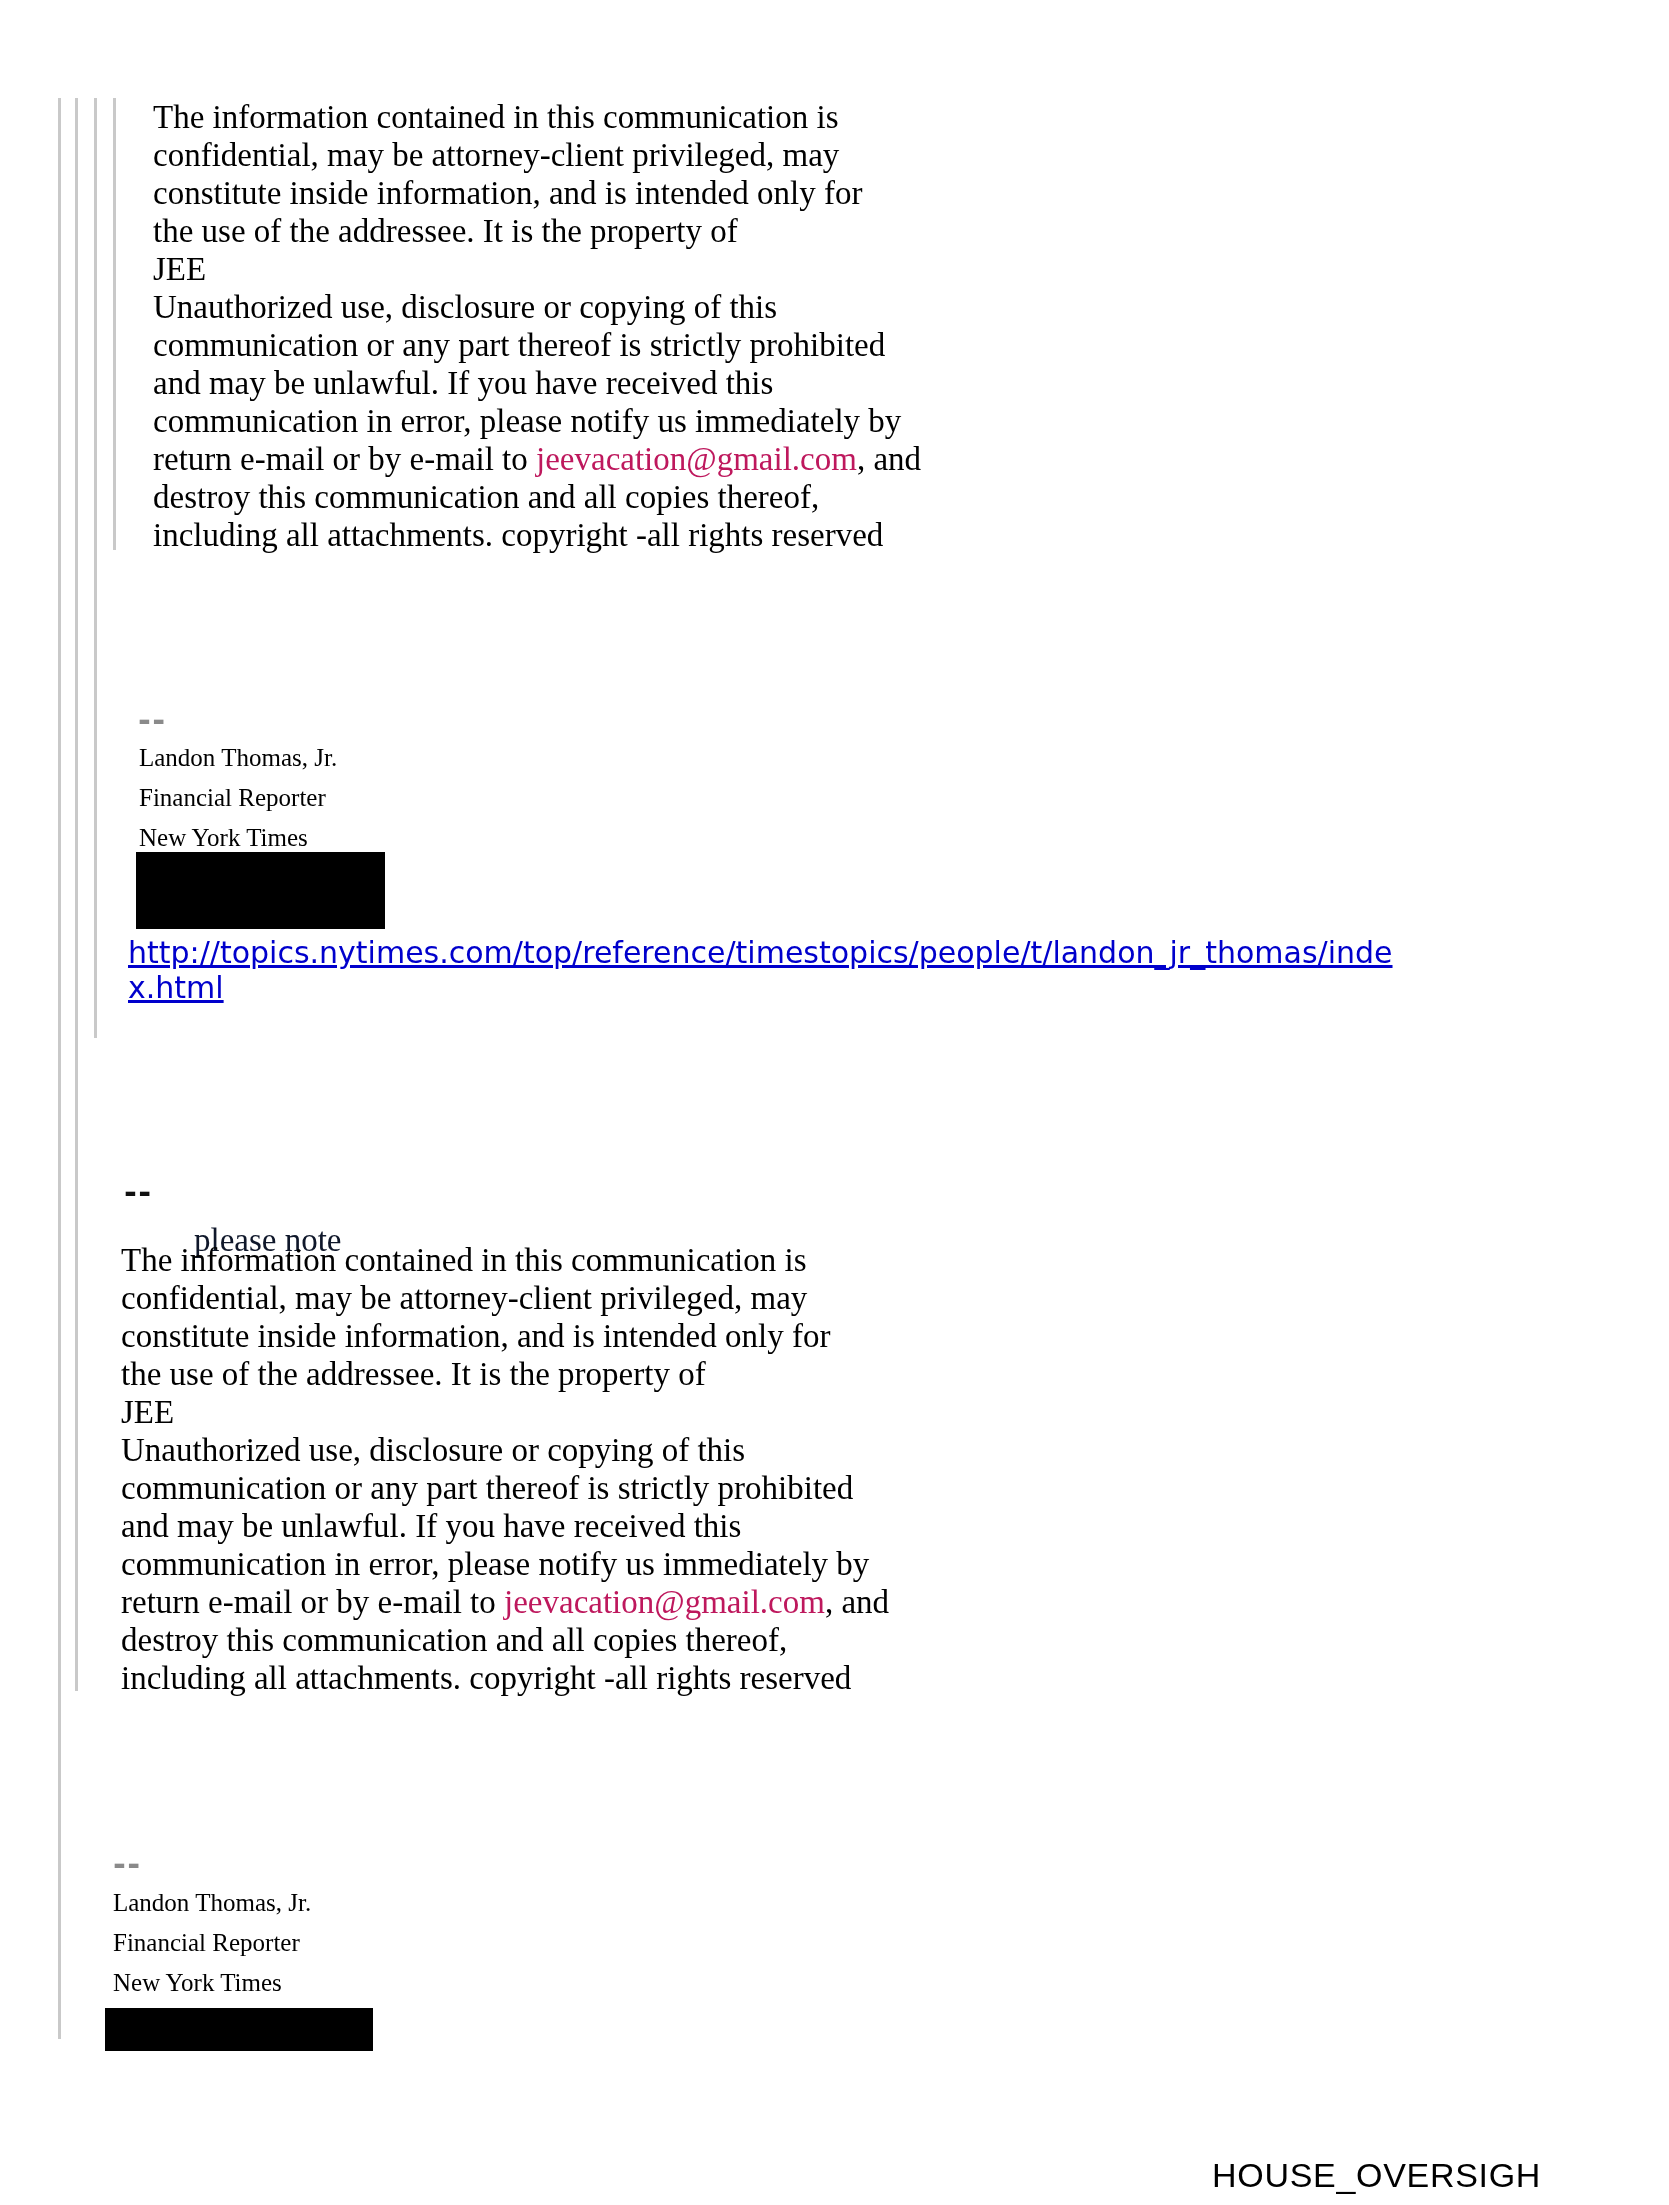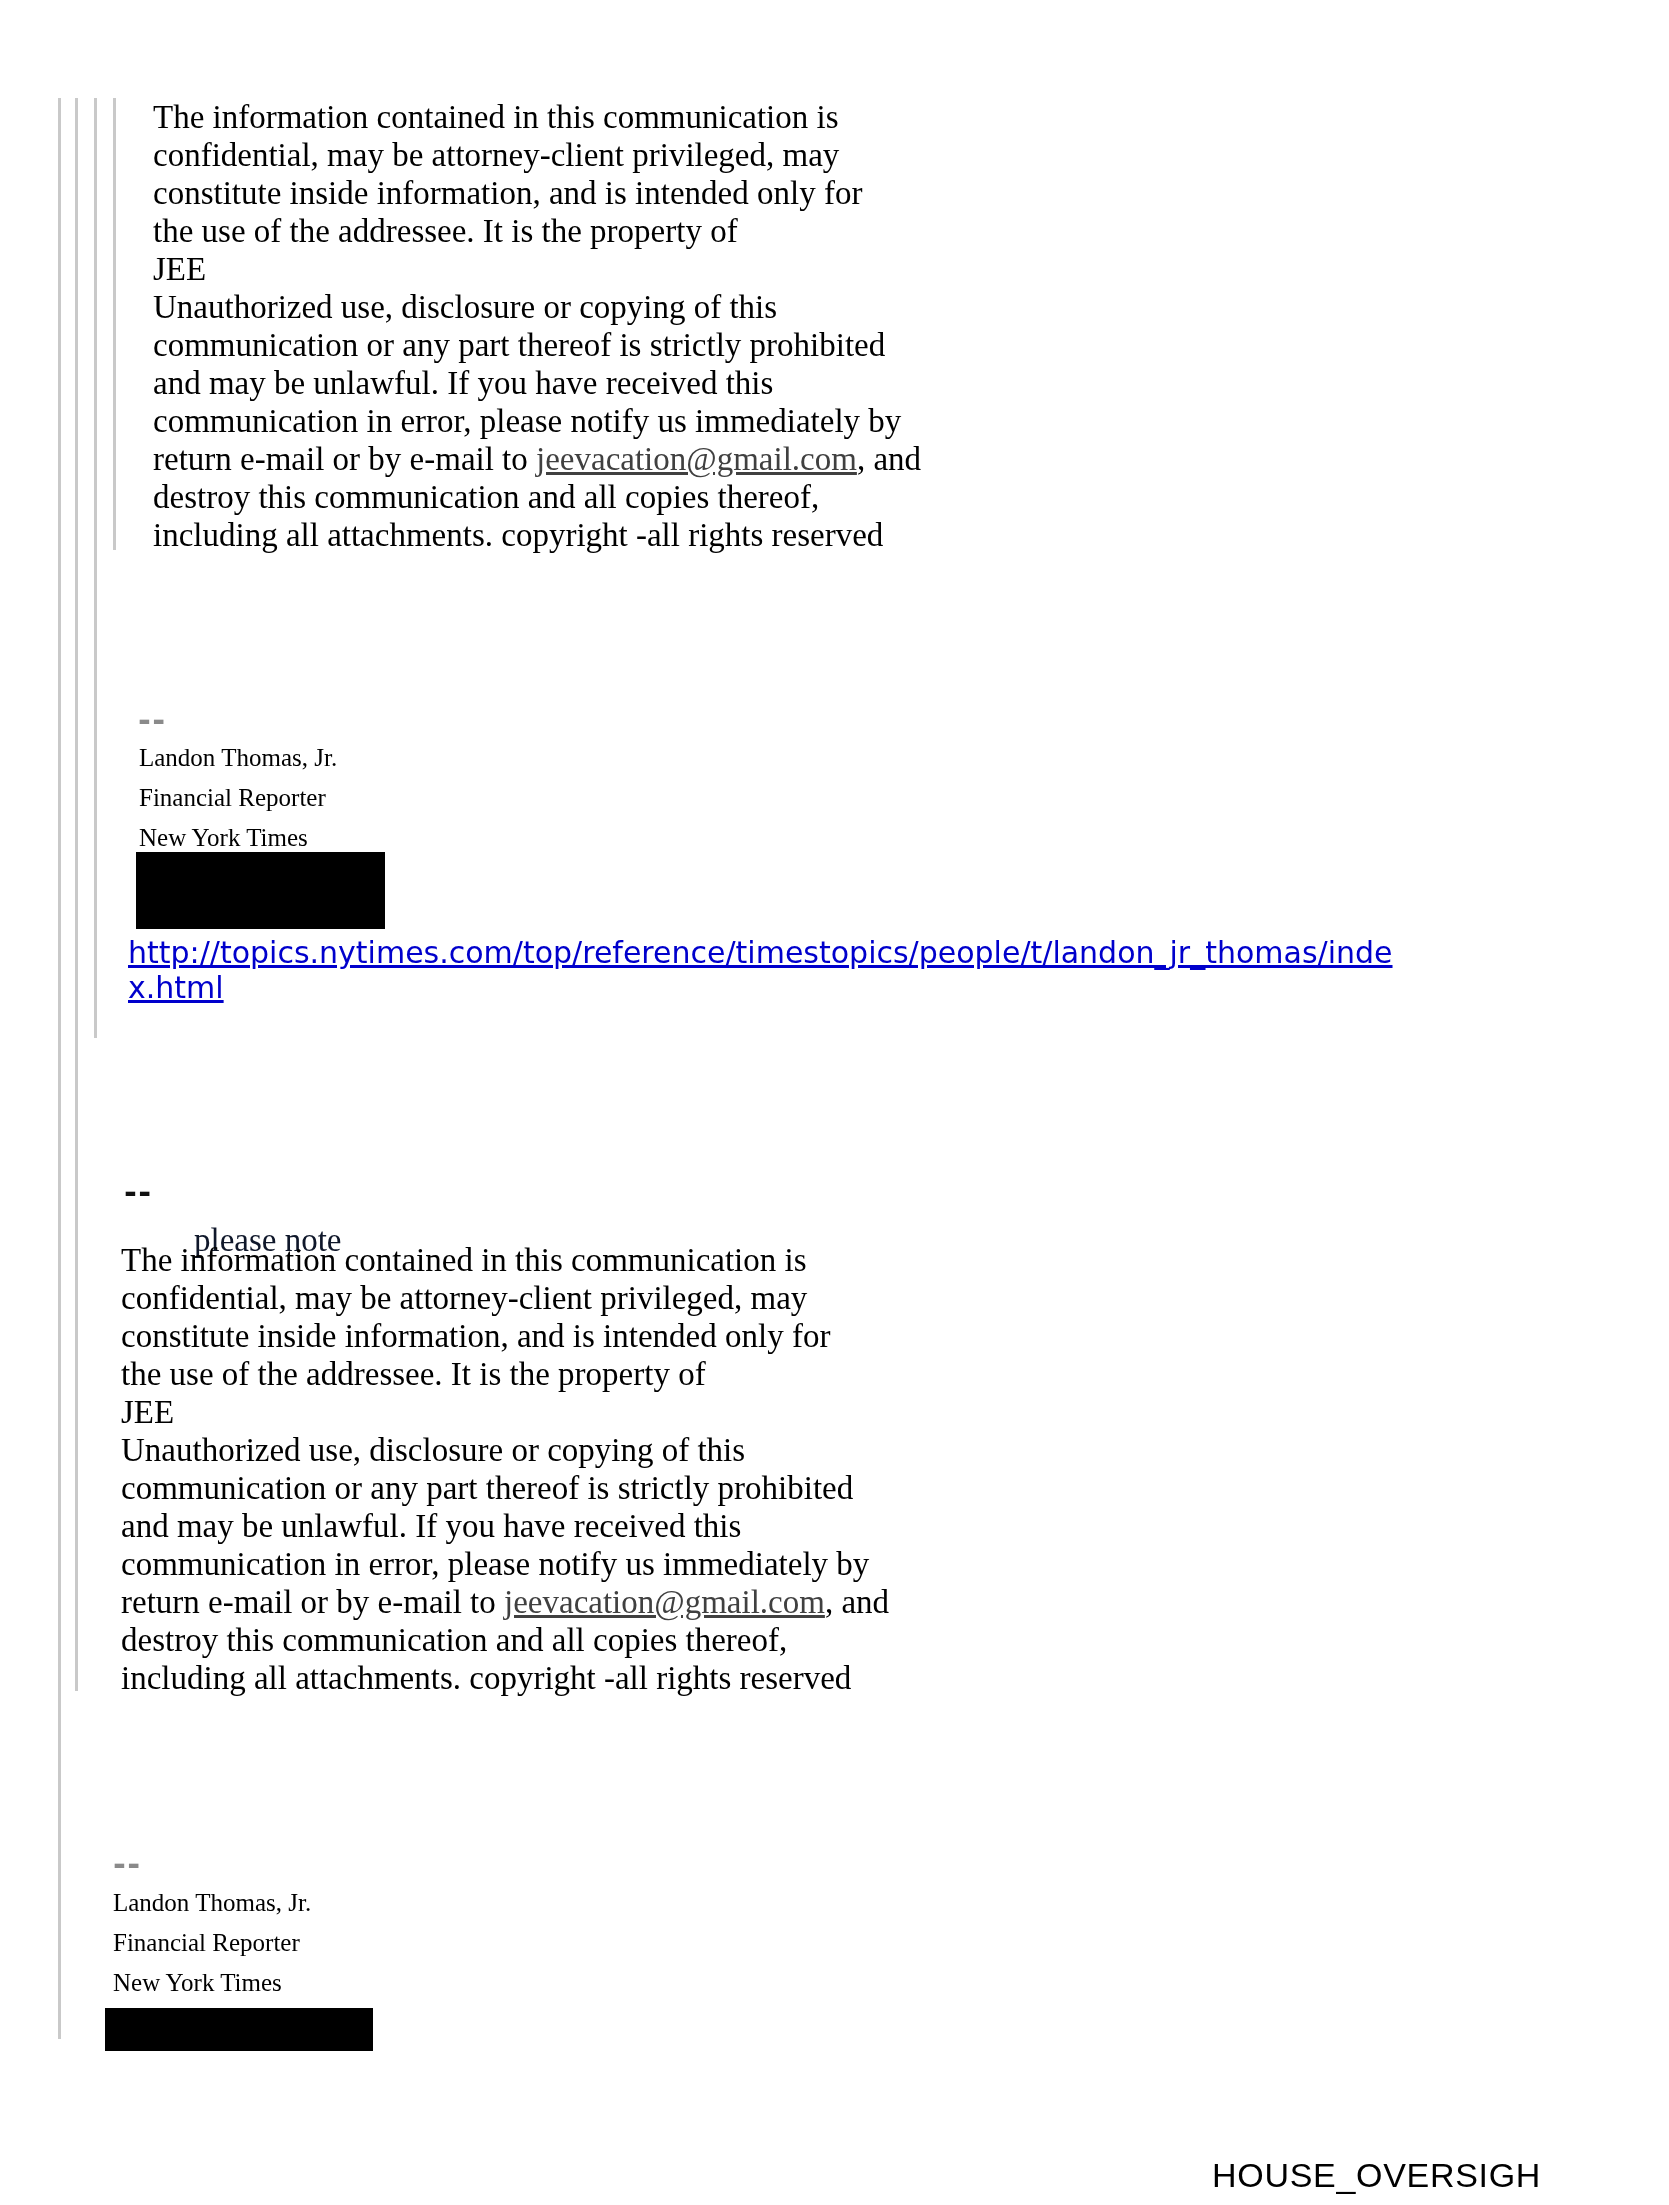--- a/index.html
+++ b/index.html
@@ -23,22 +23,21 @@
   .disclaimer {
     position: absolute;
     font-family: "Liberation Serif", serif;
     font-size: 33px;
     line-height: 38px;
     color: #000000;
     white-space: pre-line;
     width: 916px;
   }
   .disclaimer a, .email-link {
-    color: #404040;
-    text-decoration: underline;
+    color: #be185d;
     cursor: pointer;
   }
   .sep {
     position: absolute;
     font-family: "DejaVu Sans", sans-serif;
     font-size: 31px;
     font-weight: bold;
     letter-spacing: 1.3px;
   }
   .sep-gray { color: #8a8a8a; }

